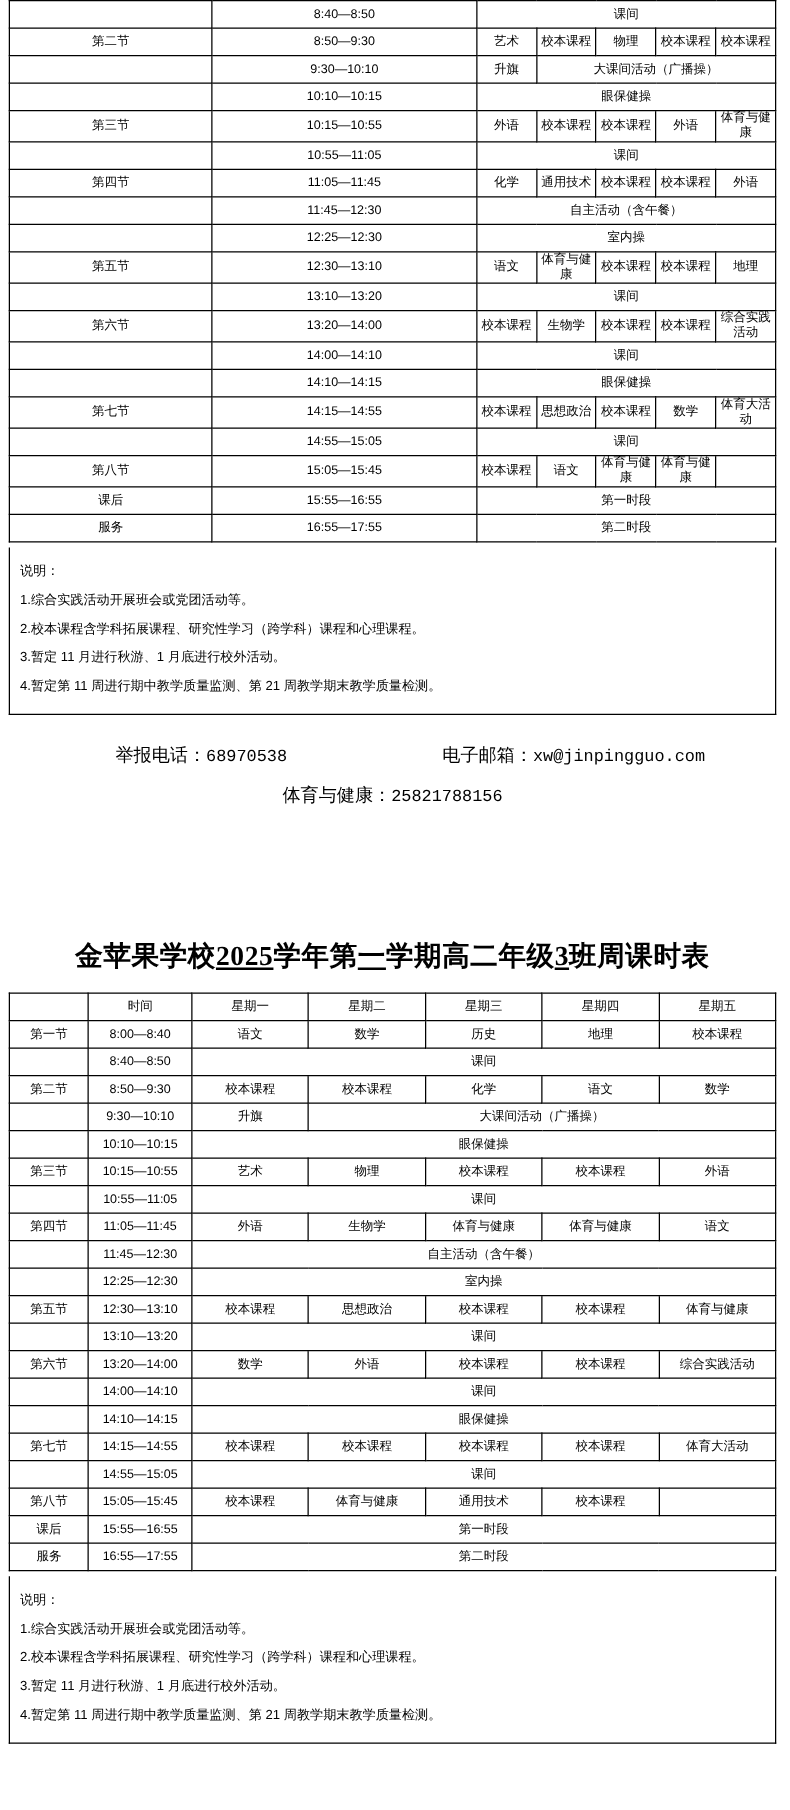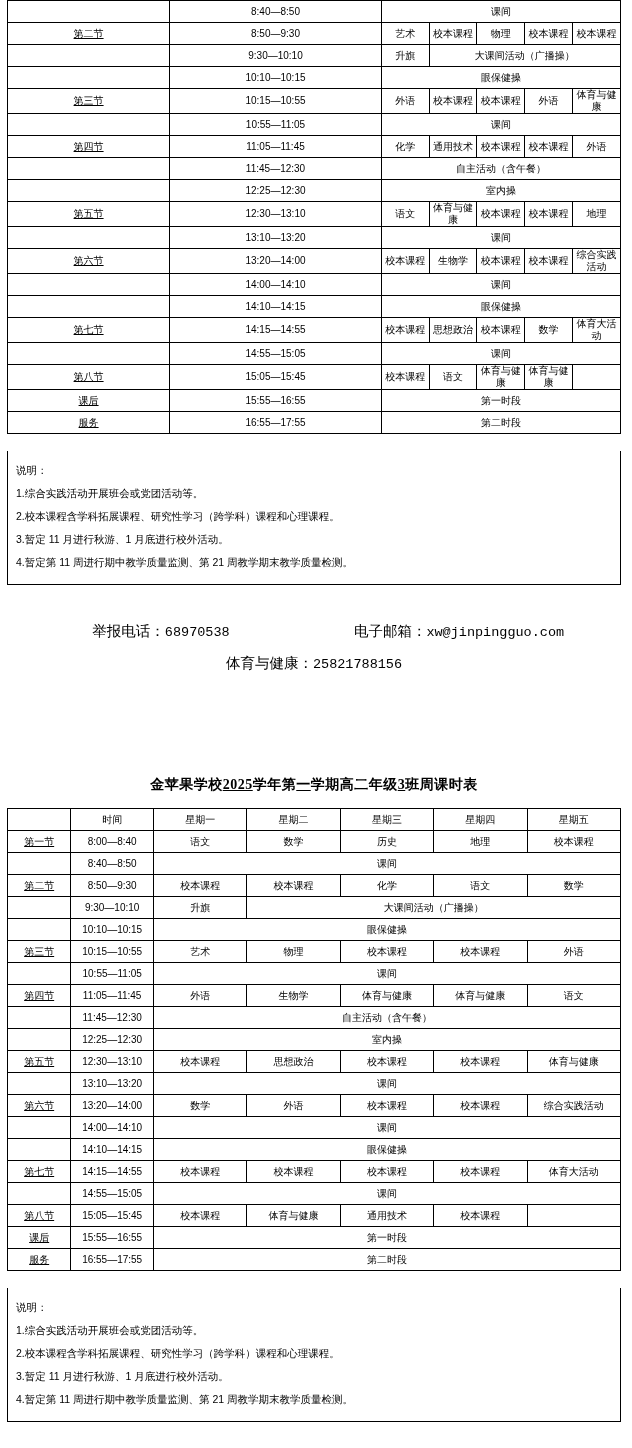--- a/index.html
+++ b/index.html
@@ -27,31 +27,30 @@
     height: 21px;
     font-size: 10px;
     text-align: center;
     vertical-align: middle;
     padding: 0 1px;
     line-height: 12px;
     font-family: "Liberation Sans", sans-serif;
   }
   td.period {
     width: 56px;
-    text-decoration: underline;
   }
   td.time {
     width: 74px;
   }
   td.cell {
     width: 84px;
   }
   .notes {
     width: 614px;
-    margin: 17px auto;
+    margin: 4px auto;
     border: 1px solid #000000;
     border-top: none;
     box-sizing: border-box;
     padding: 8px 4px 10px 8px;
   }
   .notes .nline {
     font-size: 10.5px;
     line-height: 23px;
     color: #000;
   }
@@ -77,21 +76,21 @@
   }
   .mono {
     font-family: "Liberation Mono", monospace;
     font-size: 13.5px;
   }
   .spacer-big {
     height: 96px;
   }
   .doc-title {
     text-align: center;
-    font-size: 14px;
+    font-size: 22px;
     font-weight: bold;
     font-family: "Liberation Serif", serif;
     padding: 0 0 14px 0;
     letter-spacing: 0.5px;
   }
   .doc-title .u {
     text-decoration: underline;
   }
   .tbl-head td {
     height: 24px;

